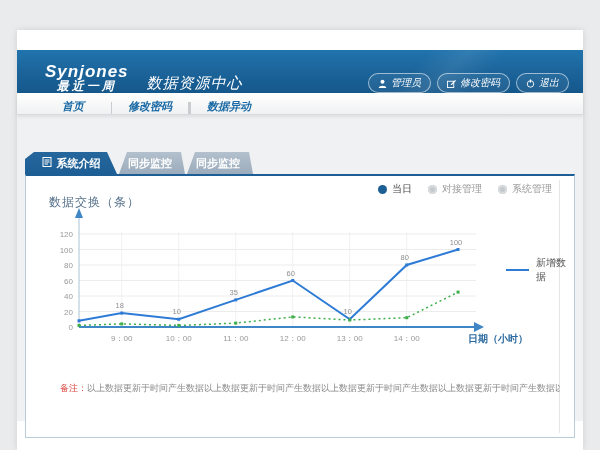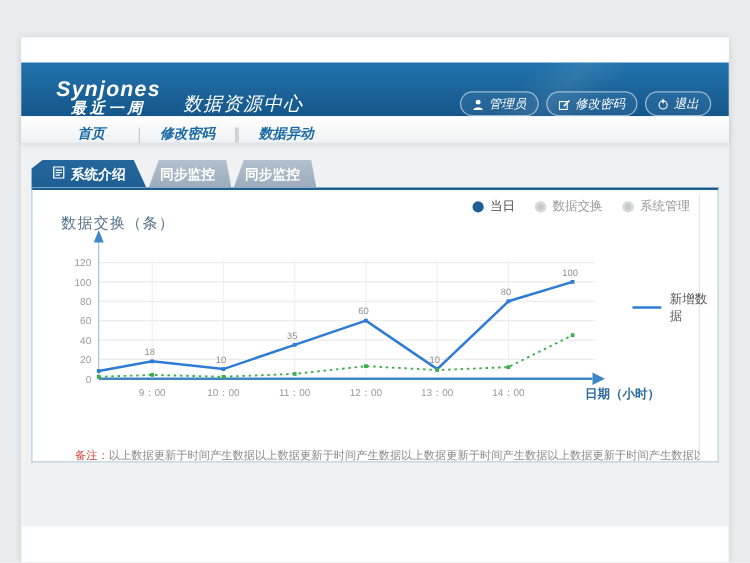--- a/index.html
+++ b/index.html
@@ -30,31 +30,31 @@
   
   .navbar { height:22px; background:linear-gradient(180deg,#ffffff,#f0f1f2);
             border-bottom:1px solid #d9dcde; box-shadow:0 2px 3px rgba(0,0,0,.08);
             display:flex; align-items:flex-end; padding-left:18px; position:relative; z-index:2;font-style:italic; }
   .nav-item { width:76px; text-align:center; font-size:11px; font-weight:bold; color:#1a6aa5; cursor:pointer; }
   .nav-sep { width:1px; height:12px; background:#c9ccd0; }
 
   
   .content { background:#eff1f2; height:306px; padding:13px 8px 0; }
 
-  .tabs { display:flex; height:22px; align-items:flex-end; position:relative; z-index:1; }
+  .tabs { display:flex; height:22px; align-items:flex-end; position:relative; z-index:1;margin-top:24px; }
   .tab { height:22px; display:flex; align-items:center; justify-content:center; gap:5px;
          font-size:11px; font-weight:bold; color:#fff; cursor:pointer; }
   .tab.active { width:92px; background:linear-gradient(180deg,#25679c,#1d5e94);
          clip-path:polygon(0 100%, 0 7px, 9px 0, calc(100% - 10px) 0, 100% 100%); }
   .tab.inactive { width:70px; margin-left:-2px;
          background:linear-gradient(180deg,#b3c0cd,#9cacbc);
          clip-path:polygon(4px 100%, 12px 0, calc(100% - 4px) 0, 100% 100%); }
 
   .panel { position:relative; background:#fff; border:1px solid #b9cdd9; border-top:2px solid #1d5e94;
-           height:220px; }
+           height:264px; }
   .panel .v-divider { position:absolute; right:14px; top:4px; bottom:4px; width:1px; background:#e4e7ea; }
 
   
   .radios { position:absolute; top:6px; right:22px; display:flex; align-items:center; gap:16px; }
   .radio { display:flex; align-items:center; gap:5px; font-size:10px; color:#999; cursor:pointer; }
   .radio .dot { width:9px; height:9px; border-radius:50%; background:#c4c9ce;
                 box-shadow:inset 0 0 0 2px #d8dbde; }
   .radio.selected { color:#444; }
   .radio.selected .dot { background:#1d5e94; box-shadow:none; }
 
@@ -151,21 +151,21 @@
     <div class="panel">
       <div class="v-divider"></div>
 
       <div class="radios">
         <div class="radio selected">
           <span class="dot"></span>
           <span>当日</span>
         </div>
         <div class="radio">
           <span class="dot"></span>
-          <span>数据交换</span>
+          <span>对接管理</span>
         </div>
         <div class="radio">
           <span class="dot"></span>
           <span>系统管理</span>
         </div>
       </div>
 
       <div class="ylabel">数据交换（条）</div>
 
       <div class="chart-wrap">

